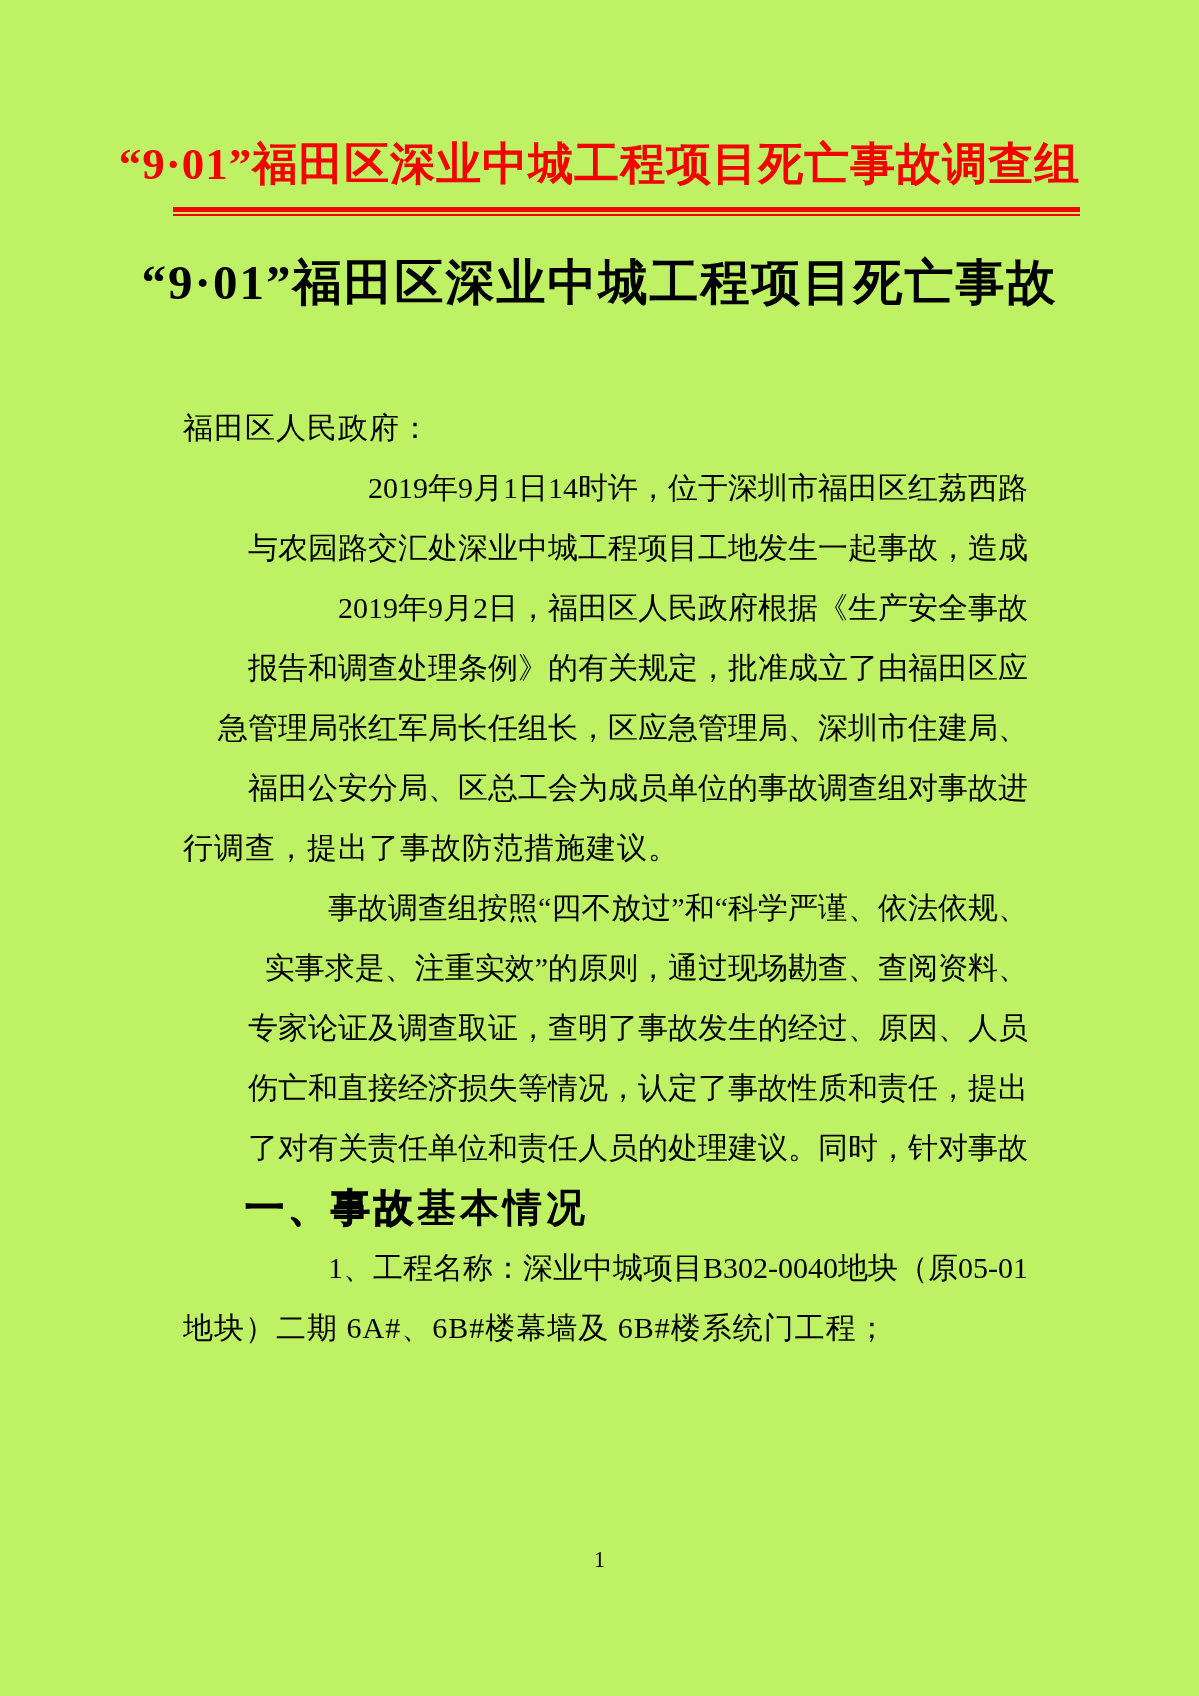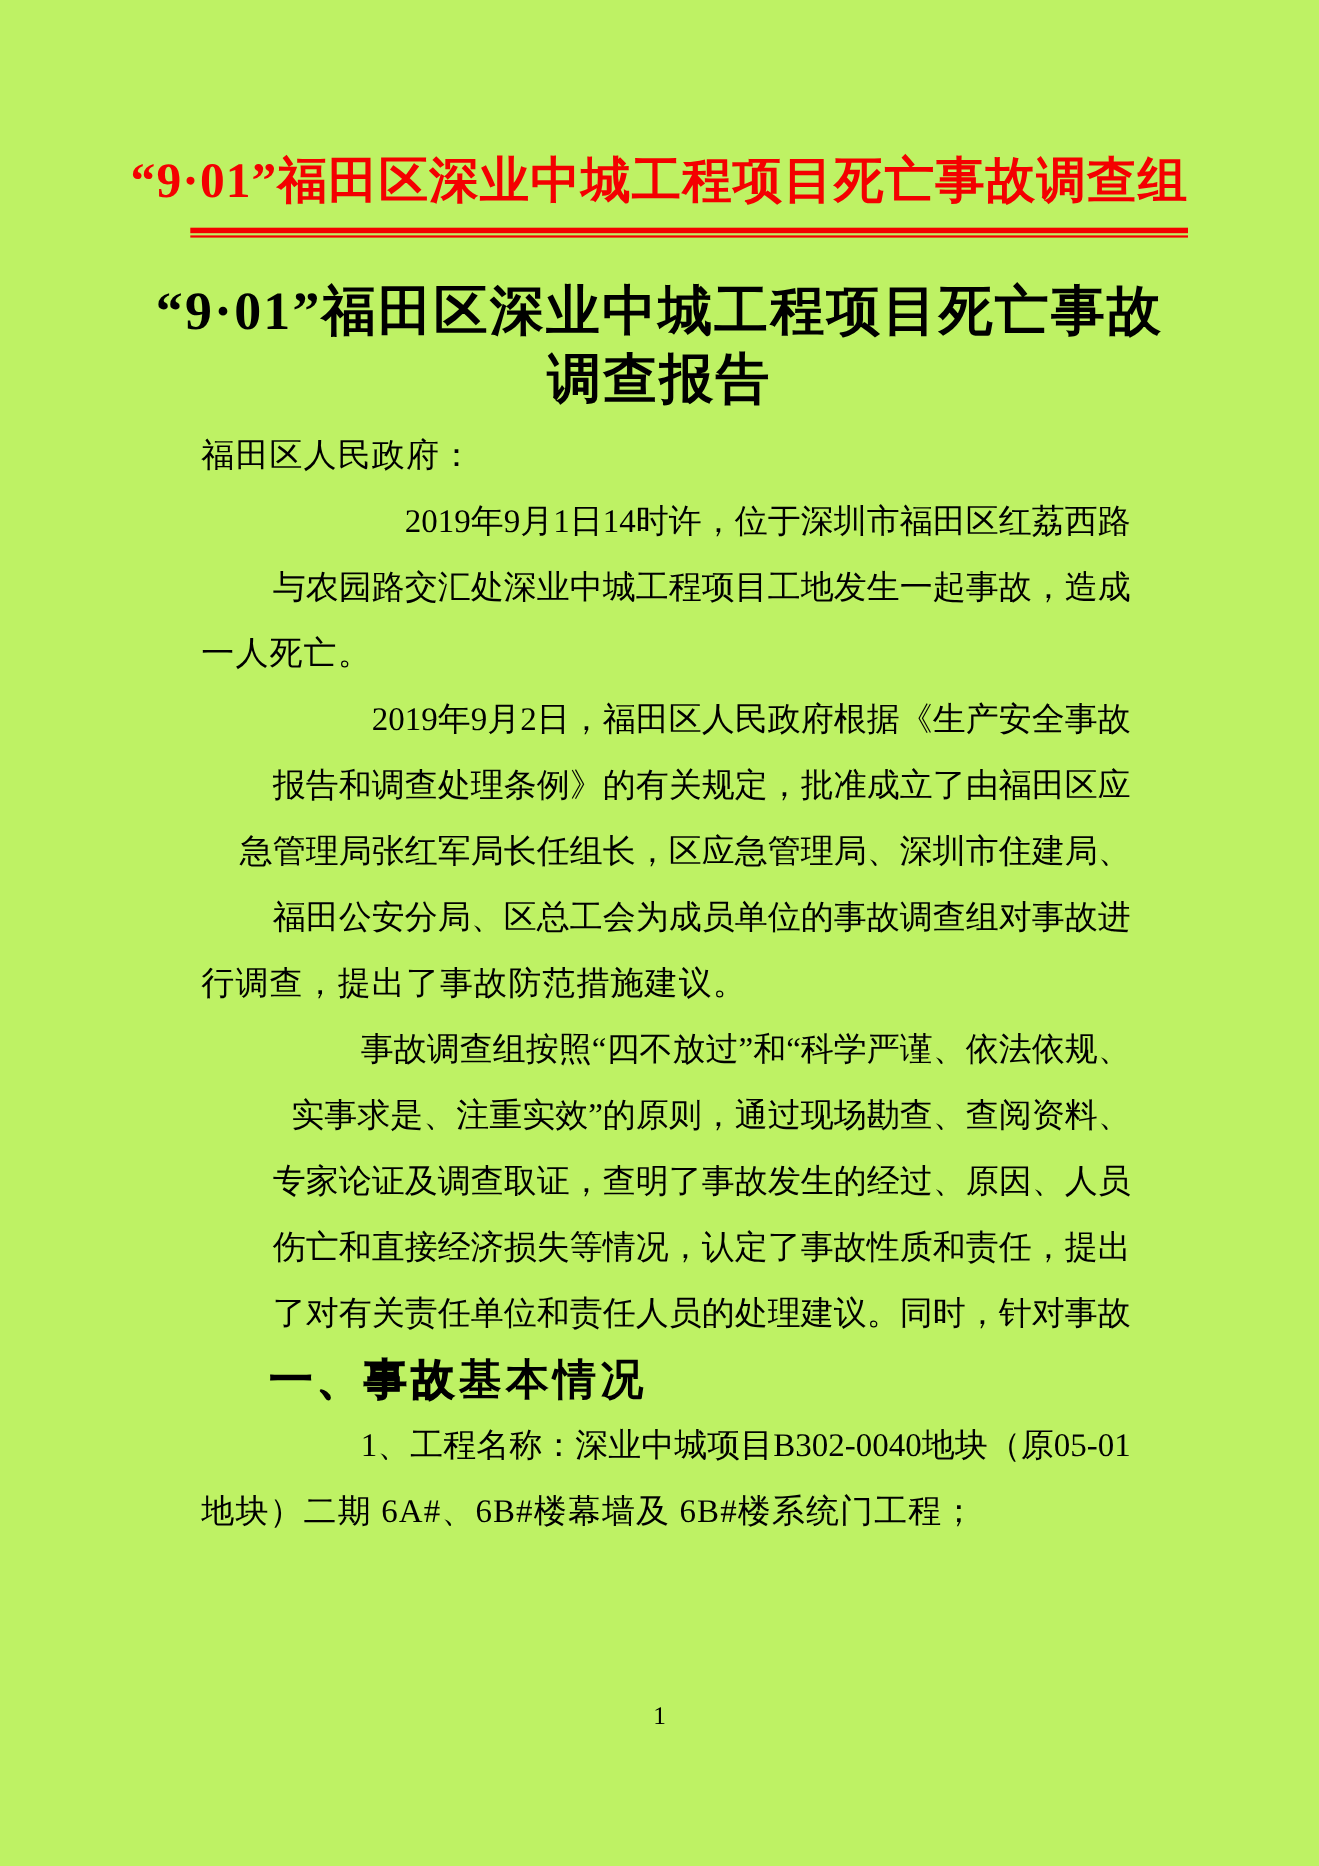--- a/index.html
+++ b/index.html
@@ -42,21 +42,21 @@
     margin: 0;
     text-align: center;
     font-size: 49px;
     font-weight: bold;
     line-height: 62px;
     letter-spacing: 2px;
     white-space: pre;
   }
   .doc-body {
     position: absolute;
-    top: 385px;
+    top: 398px;
     left: 183px;
     width: 845px;
     font-size: 30px;
   }
   .line {
     height: 60px;
     line-height: 60px;
     letter-spacing: 1px;
     white-space: pre;
   }
@@ -89,21 +89,21 @@
 </style>
 </head>
 <body>
 
 <div class="page" style="--accent: #f40000;">
 
   <div class="banner">“9·01”福田区深业中城工程项目死亡事故调查组</div>
 
   <div class="rule"></div>
 
-  <h1 class="title"><div>“9·01”福田区深业中城工程项目死亡事故</div><div>调查报告</div></h1>
+  <h1 class="title"><div>“9·01”福田区深业中城工程项目死亡事故</div></h1>
 
   <div class="doc-body">
       <div class="line">福田区人民政府：</div>
       <div class="line j ind">
         <span>2019</span>
         <span>年</span>
         <span>9</span>
         <span>月</span>
         <span>1</span>
         <span>日</span>
@@ -145,21 +145,20 @@
         <span>发</span>
         <span>生</span>
         <span>一</span>
         <span>起</span>
         <span>事</span>
         <span>故</span>
         <span>，</span>
         <span>造</span>
         <span>成</span>
       </div>
-      <div class="line">一人死亡。</div>
       <div class="line j ind">
         <span>2019</span>
         <span>年</span>
         <span>9</span>
         <span>月</span>
         <span>2</span>
         <span>日</span>
         <span>，</span>
         <span>福</span>
         <span>田</span>

